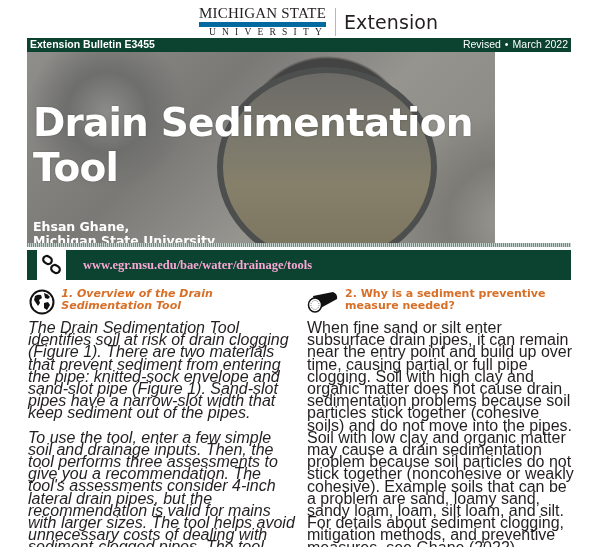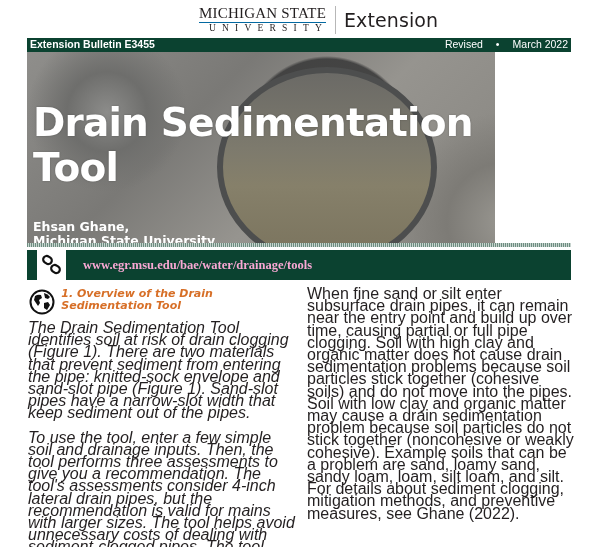--- a/index.html
+++ b/index.html
@@ -1,25 +1,25 @@
 <!DOCTYPE html>
 <html><head>
 <meta charset="utf-8">
 <style>
   html, body { margin:0; padding:0; background:#ffffff; }
   body { width:600px; height:547px; overflow:hidden; position:relative; font-family:"Liberation Sans", sans-serif; color:#231f20; }
   .logo { position:absolute; top:6px; left:197px; display:flex; align-items:center; }
   .logo .msu { display:flex; flex-direction:column; align-items:center; font-family:"Liberation Serif", serif; color:#231f20; }
-  .logo .msu .l1 { font-size:15px; letter-spacing:0.2px; line-height:15px; border-bottom:1px solid #0369a1; padding-bottom:1px; }
+  .logo .msu .l1 { font-size:15px; letter-spacing:0.2px; line-height:15px; border-bottom:5px solid #0369a1; padding-bottom:1px; }
   .logo .msu .l2 { font-size:9.5px; letter-spacing:6.2px; line-height:11px; margin-left:12px; }
   .logo .sep { width:1px; height:28px; background:#b7b7b7; margin:0 8px 0 7px; }
   .logo .ext { font-size:19px; color:#231f20; font-family:"DejaVu Sans", sans-serif; letter-spacing:0.1px; }
   .topbar { position:absolute; left:27px; top:38px; width:544px; height:14px; background:#0b4230; color:#fff; display:flex; justify-content:space-between; font-size:10.5px; padding:0 3px; box-sizing:border-box; }
   .topbar .left { font-weight:bold; }
-  .topbar .right { display:flex; gap:13px; }
+  .topbar .right { display:flex; gap:4px; }
   .hero { position:absolute; left:27px; top:52px; width:468px; height:192px; overflow:hidden;
     background:
       radial-gradient(ellipse 120px 160px at 300px 120px, rgba(80,78,62,0.85) 60%, rgba(0,0,0,0) 62%),
       radial-gradient(ellipse 140px 150px at 300px 100px, rgba(60,60,60,0.9) 62%, rgba(0,0,0,0) 64%),
       radial-gradient(circle at 80px 60px, #8c8c8a 0, #6e6e6c 40px, rgba(0,0,0,0) 80px),
       radial-gradient(circle at 480px 170px, #9a9892 0, #7d7b76 60px, rgba(0,0,0,0) 110px),
       linear-gradient(135deg, #8f8e8b 0%, #7a7976 35%, #96948f 60%, #86847f 100%);
   }
   .pipe { position:absolute; left:190px; top:15px; width:220px; height:200px; border-radius:50%; background: linear-gradient(180deg, #6b6a66 0%, #7d7a6d 40%, #86806a 60%, #7a735d 100%); border:6px solid #4d4e4e; box-sizing:border-box; }
   .hero h1 { position:absolute; left:6px; top:48px; margin:0; font-size:39px; font-weight:bold; color:#ffffff; font-family:"DejaVu Sans", sans-serif; letter-spacing:-0.8px; text-shadow:0 0 2px rgba(0,0,0,0.25); }
@@ -89,14 +89,24 @@
         <path d="M15 14 L19 13 L21 16 L18 21 L15 19 Z" fill="#111"></path>
       </svg>
     </div>
     <h2>1. Overview of the Drain Sedimentation Tool</h2>
   </div>
   <p>The Drain Sedimentation Tool identifies soil at risk of drain clogging (Figure 1). There are two materials that prevent sediment from entering the pipe: knitted-sock envelope and sand-slot pipe (Figure 1). Sand-slot pipes have a narrow-slot width that keep sediment out of the pipes.</p>
   <p>To use the tool, enter a few simple soil and drainage inputs. Then, the tool performs three assessments to give you a recommendation. The tool's assessments consider 4-inch lateral drain pipes, but the recommendation is valid for mains with larger sizes. The tool helps avoid unnecessary costs of dealing with sediment-clogged pipes. The tool also helps avoid the extra cost of installing sock-wrapped pipes in situations where a sock is not needed. The tool's recommendation should be used along with local experience.</p>
 </div>
 
 <div class="col right">
+  <div class="head">
+    <div class="ic">
+      <svg width="32" height="24" viewBox="0 0 32 24">
+        <path d="M6 6 L26 2 Q31 4 30 9 L10 20 Z" fill="#111"></path>
+        <ellipse cx="8" cy="15" rx="6.5" ry="7" fill="#fff" stroke="#111" stroke-width="1.5"></ellipse>
+        <ellipse cx="8" cy="15" rx="4" ry="4.5" fill="none" stroke="#777" stroke-width="1" stroke-dasharray="1 1"></ellipse>
+      </svg>
+    </div>
+    <h2>2. Why is a sediment preventive measure needed?</h2>
+  </div>
   <p>When fine sand or silt enter subsurface drain pipes, it can remain near the entry point and build up over time, causing partial or full pipe clogging. Soil with high clay and organic matter does not cause drain sedimentation problems because soil particles stick together (cohesive soils) and do not move into the pipes. Soil with low clay and organic matter may cause a drain sedimentation problem because soil particles do not stick together (noncohesive or weakly cohesive). Example soils that can be a problem are sand, loamy sand, sandy loam, loam, silt loam, and silt. For details about sediment clogging, mitigation methods, and preventive measures, see Ghane (2022).</p>
 </div>
 
 </body></html>

